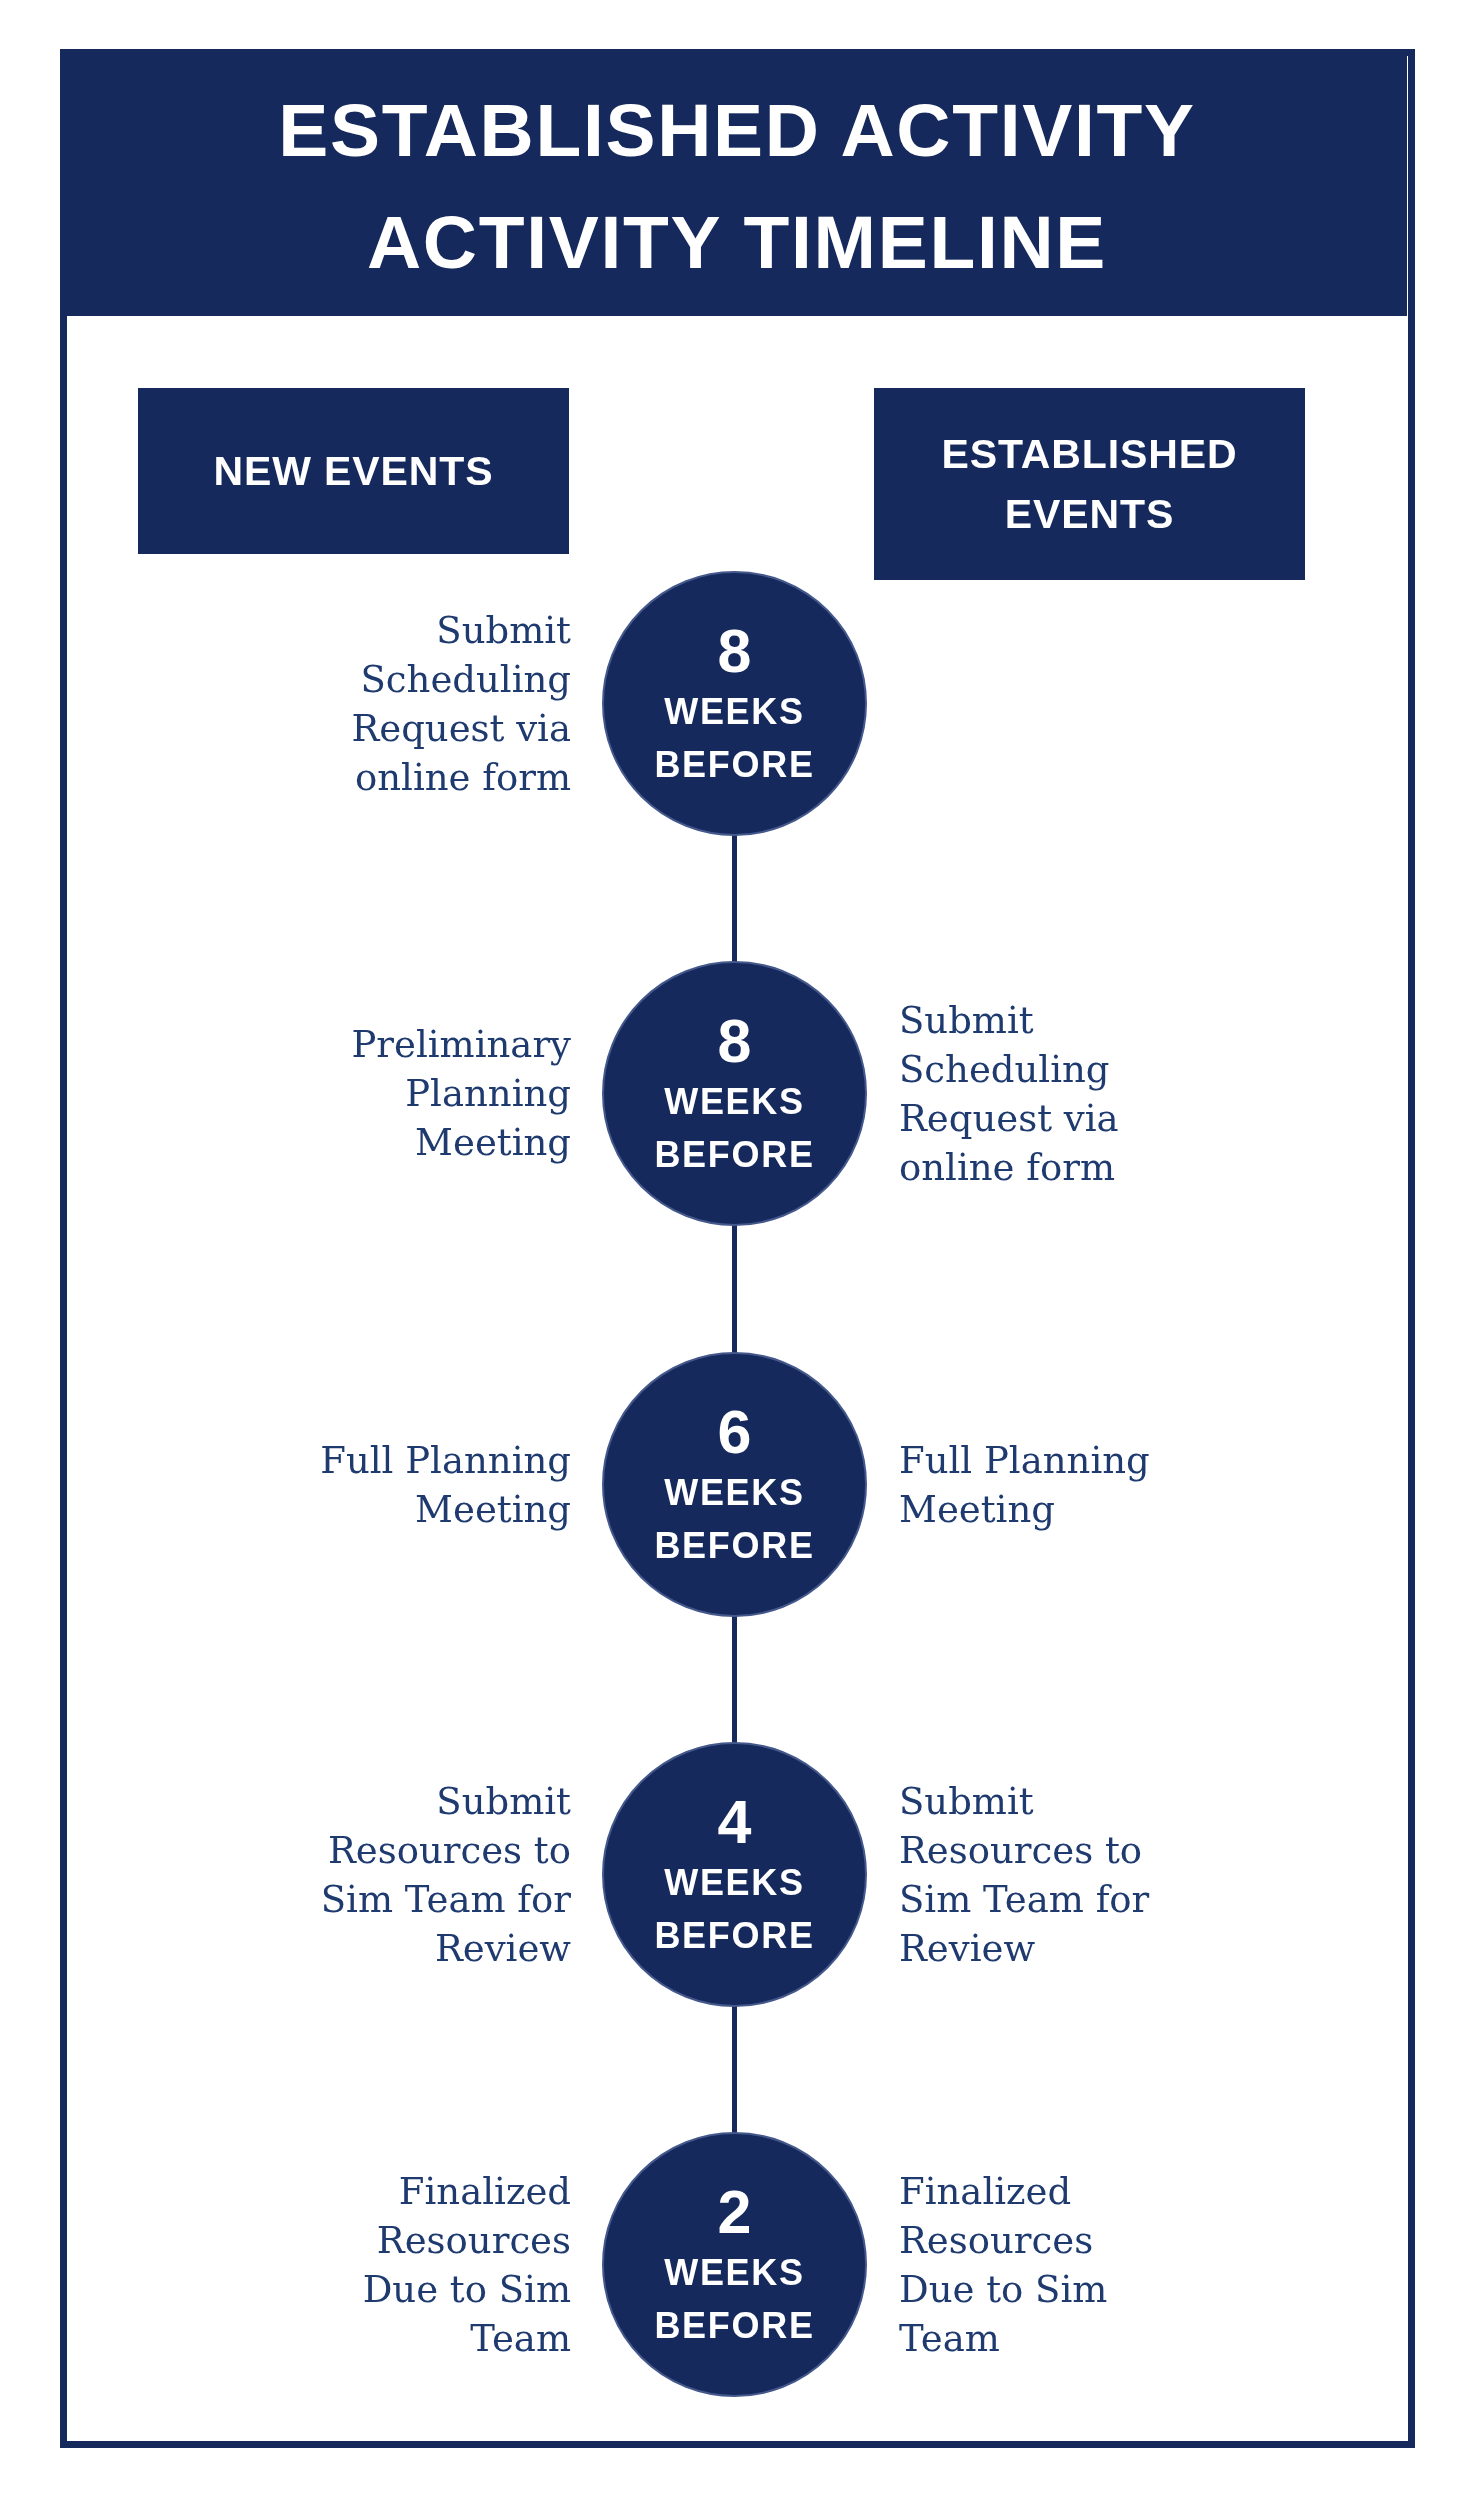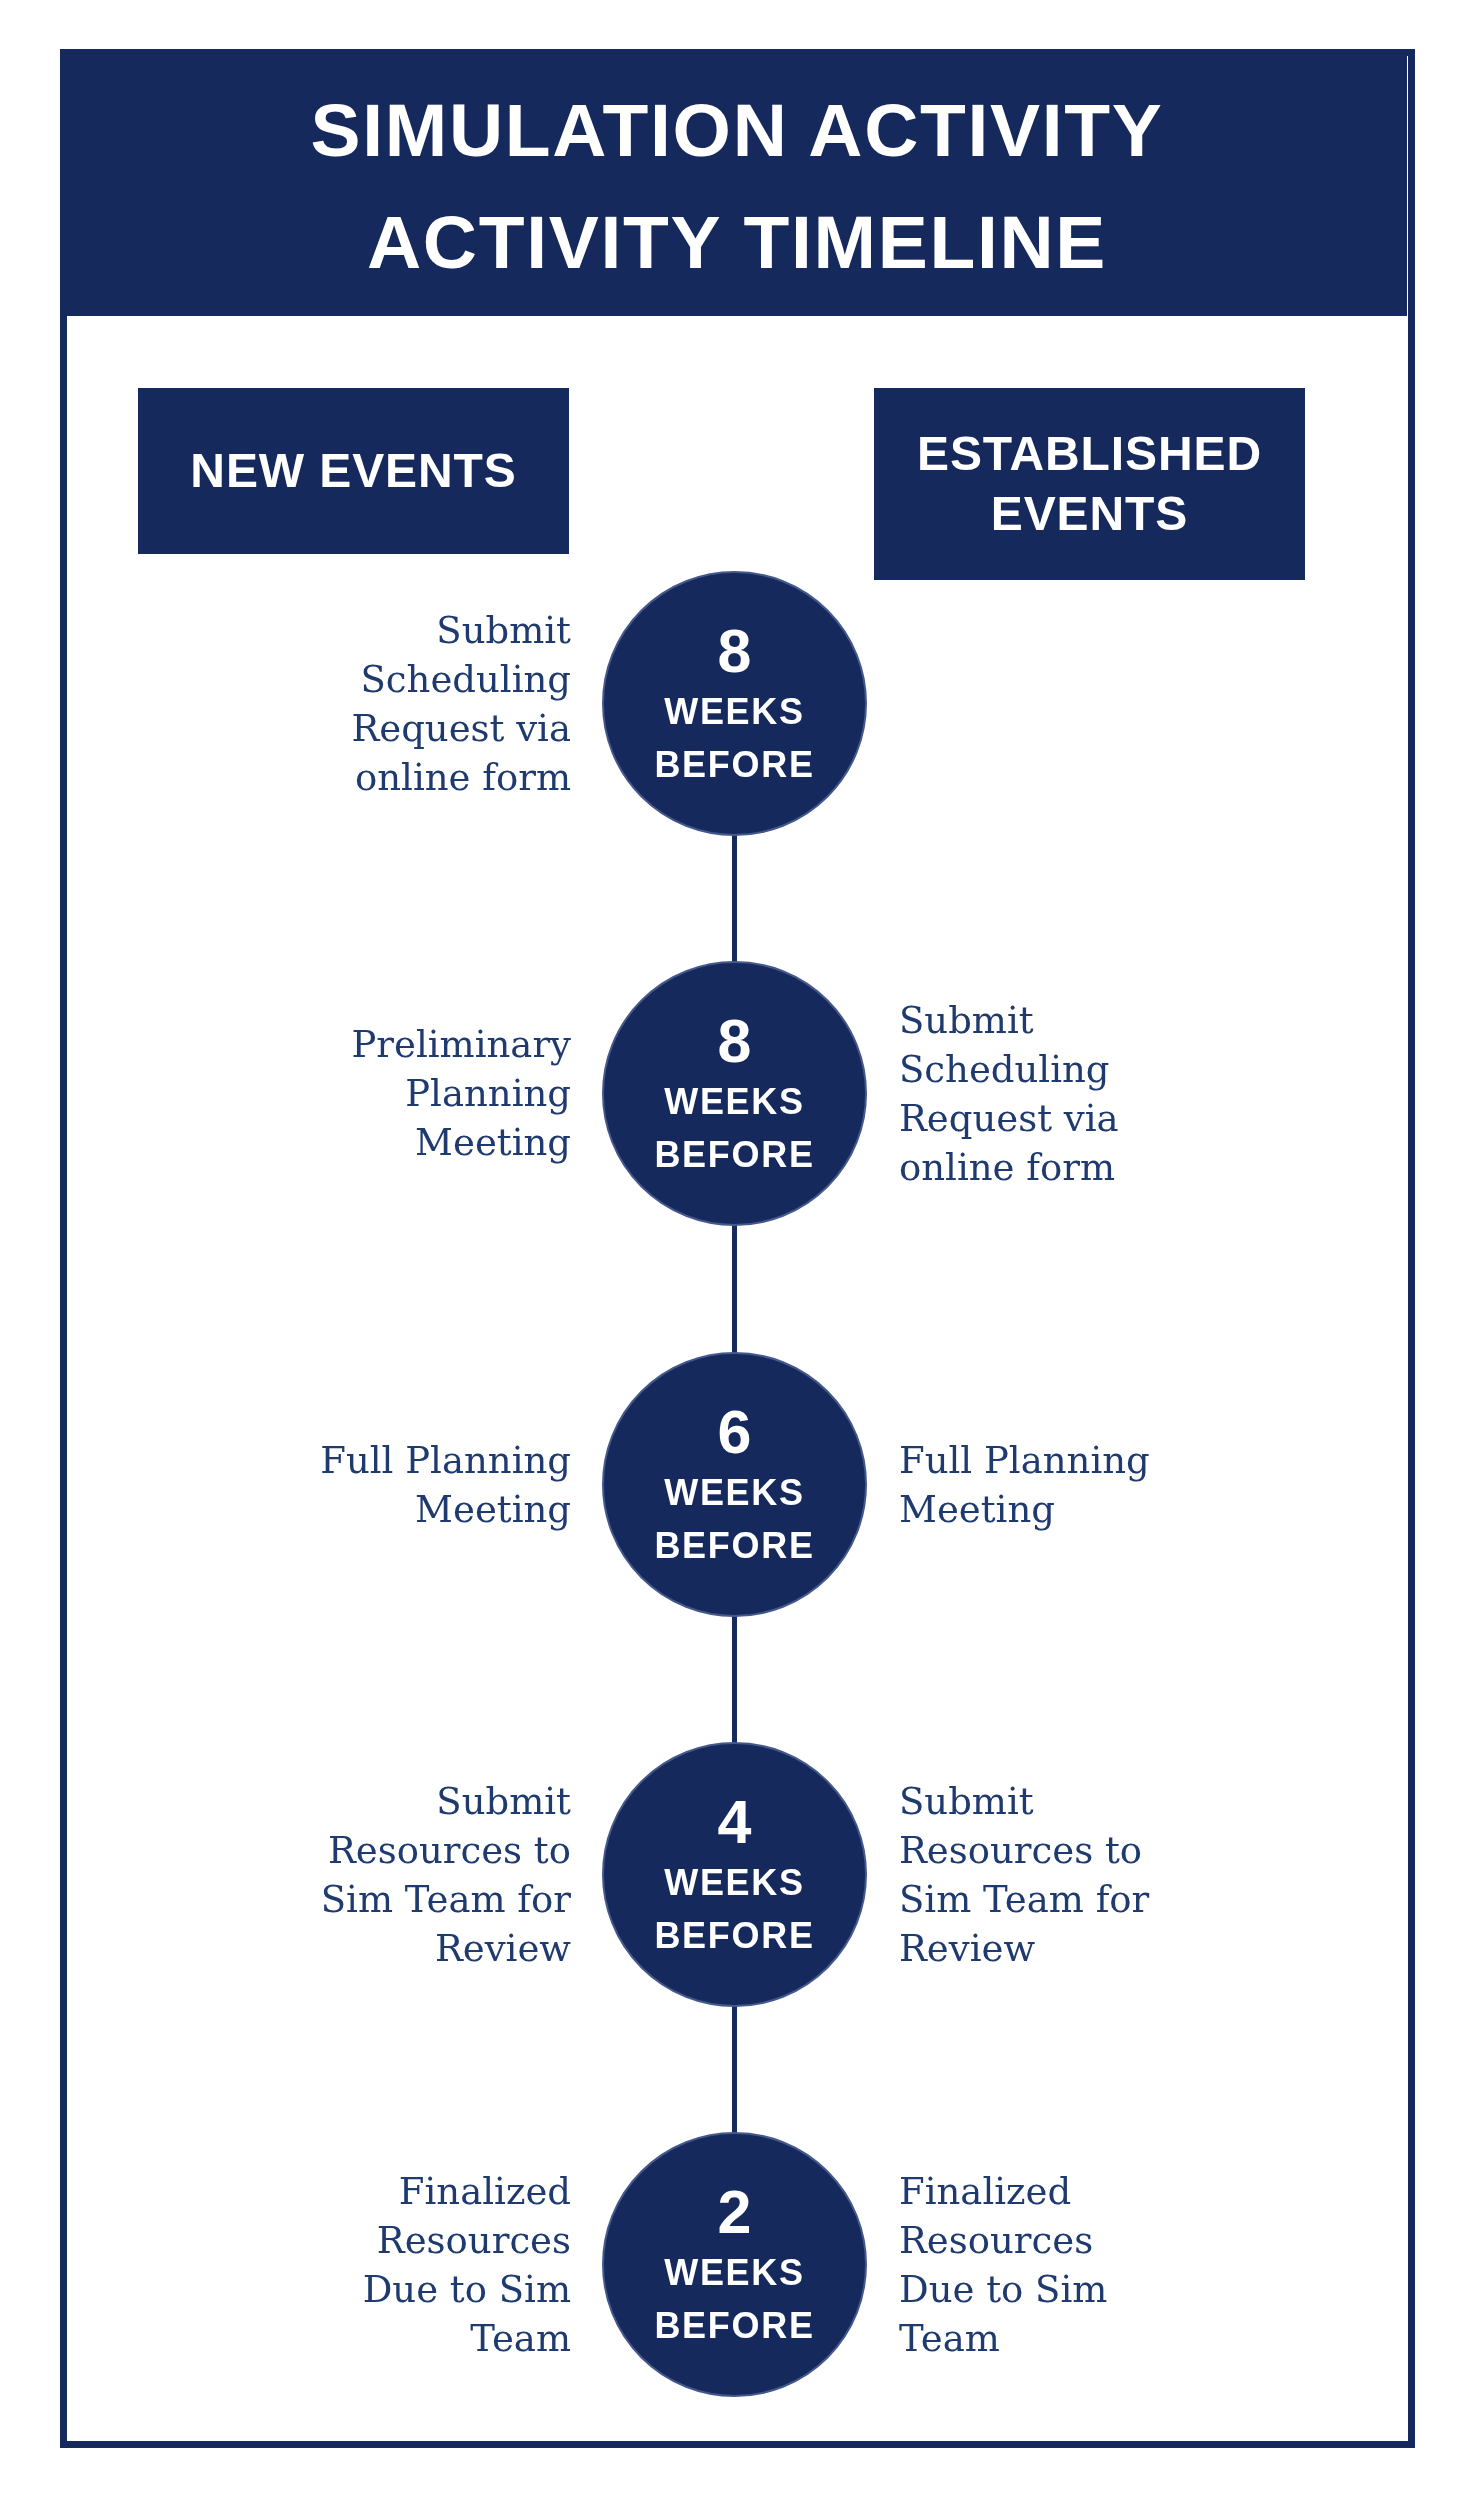--- a/index.html
+++ b/index.html
@@ -38,21 +38,21 @@
     font-size:75px;font-weight:700;
     letter-spacing:1.7px;line-height:112px;
     white-space:nowrap;
   }
   .colbox{
     position:absolute;
     background:var(--navy);
     color:#ffffff;
     display:flex;align-items:center;justify-content:center;
     text-align:center;
-    font-weight:700;font-size:48px;letter-spacing:0.9px;line-height:60px;
+    font-weight:700;font-size:41px;letter-spacing:0.9px;line-height:60px;
   }
   .newbox{left:71px;top:332px;width:431px;height:166px;}
   .estbox{left:807px;top:332px;width:431px;height:192px;padding:0 29px;}
   .connector{
     position:absolute;
     left:665px;top:648px;
     width:5.1px;height:1561px;
     background:var(--navy);
     z-index:0;
   }
@@ -94,21 +94,21 @@
     align-items:flex-start;text-align:left;
   }
 </style>
 </head>
 <body>
 
 <div class="page">
   <div class="frame">
 
     <div class="band">
-      <div class="title-line">SIMULATION ACTIVITY</div>
+      <div class="title-line">ESTABLISHED ACTIVITY</div>
       <div class="title-line">ACTIVITY TIMELINE</div>
     </div>
 
     <div class="colbox newbox">
       <span>NEW EVENTS</span>
     </div>
 
     <div class="colbox estbox">
       <span>ESTABLISHED EVENTS</span>
     </div>

